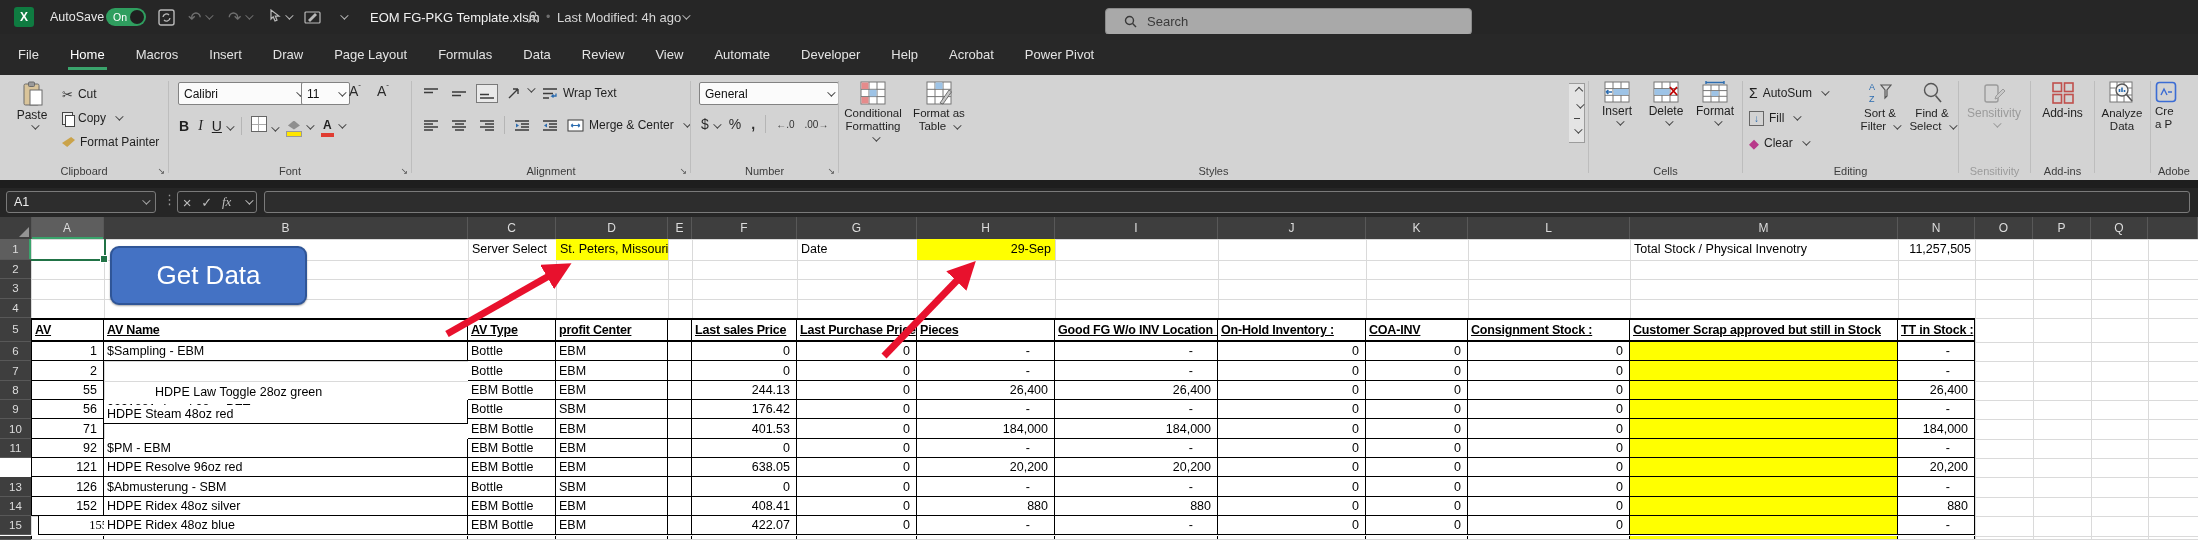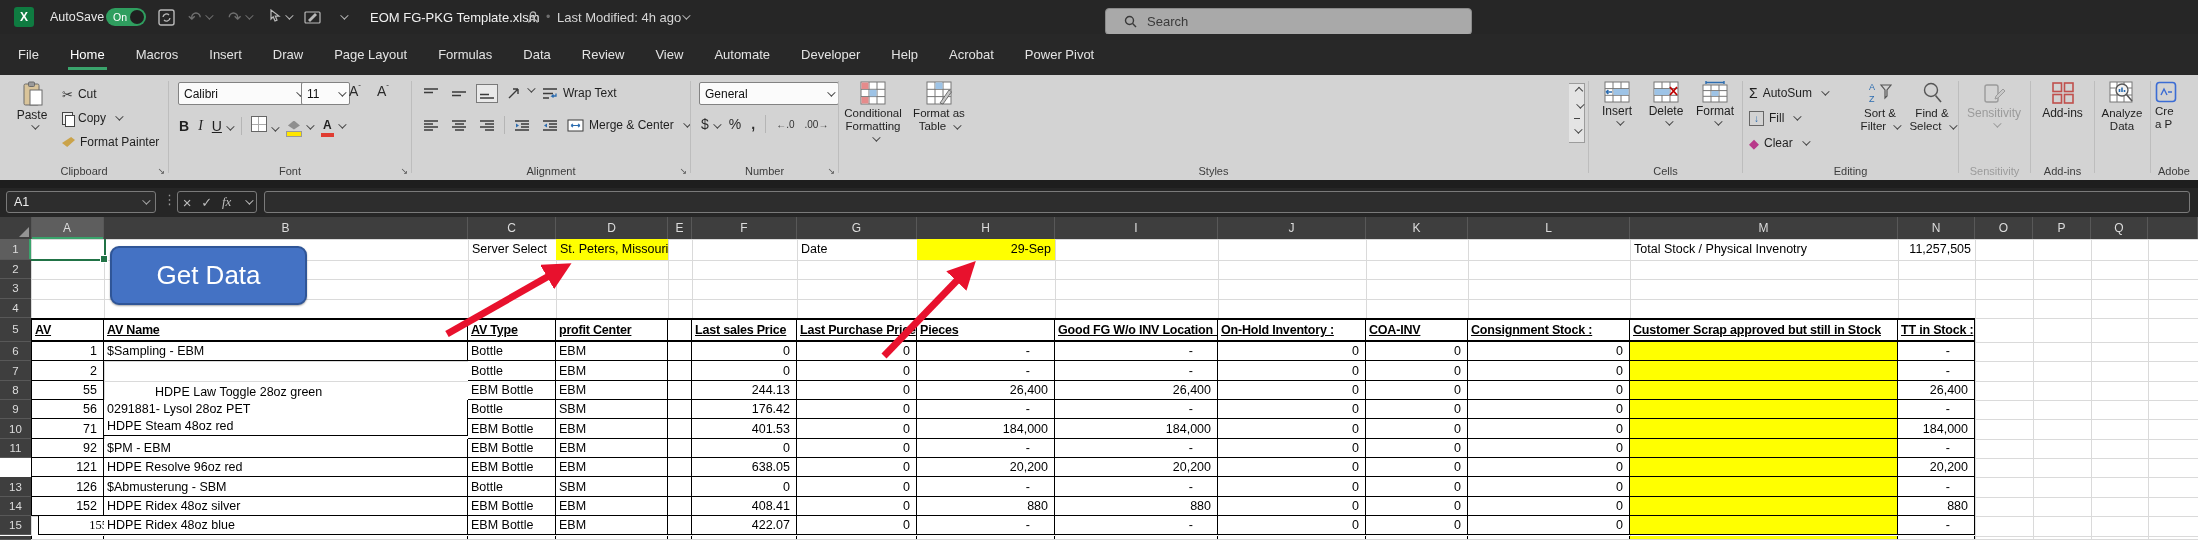--- a/index.html
+++ b/index.html
@@ -642,21 +642,21 @@
       <div class="tc right" style="left: 692px; top: 183.05px; width: 105px; height: 19.35px;">176.42</div>
       <div class="tc right" style="left: 797px; top: 183.05px; width: 120px; height: 19.35px;">0</div>
       <div class="tc right dash" style="left: 917px; top: 183.05px; width: 138px; height: 19.35px;">-</div>
       <div class="tc right dash" style="left: 1055px; top: 183.05px; width: 163px; height: 19.35px;">-</div>
       <div class="tc right" style="left: 1218px; top: 183.05px; width: 148px; height: 19.35px;">0</div>
       <div class="tc right" style="left: 1366px; top: 183.05px; width: 102px; height: 19.35px;">0</div>
       <div class="tc right" style="left: 1468px; top: 183.05px; width: 162px; height: 19.35px;">0</div>
       <div class="tc yellow" style="left: 1630px; top: 183.05px; width: 268px; height: 19.35px;"></div>
       <div class="tc right dash" style="left: 1898px; top: 183.05px; width: 77px; height: 19.35px;">-</div>
       <div class="tc bleft right" style="left: 31px; top: 202.4px; width: 73px; height: 19.35px;">71</div>
-      <div class="tc" style="left: 104px; top: 200px; width: 364px; height: 19.35px;">HDPE Steam 48oz red</div>
+      <div class="tc" style="left: 104px; top: 188px; width: 364px; height: 19.35px;">HDPE Steam 48oz red</div>
       <div class="tc" style="left: 468px; top: 202.4px; width: 88px; height: 19.35px;">EBM Bottle</div>
       <div class="tc" style="left: 556px; top: 202.4px; width: 112px; height: 19.35px;">EBM</div>
       <div class="tc" style="left: 668px; top: 202.4px; width: 24px; height: 19.35px;"></div>
       <div class="tc right" style="left: 692px; top: 202.4px; width: 105px; height: 19.35px;">401.53</div>
       <div class="tc right" style="left: 797px; top: 202.4px; width: 120px; height: 19.35px;">0</div>
       <div class="tc right" style="left: 917px; top: 202.4px; width: 138px; height: 19.35px;">184,000</div>
       <div class="tc right" style="left: 1055px; top: 202.4px; width: 163px; height: 19.35px;">184,000</div>
       <div class="tc right" style="left: 1218px; top: 202.4px; width: 148px; height: 19.35px;">0</div>
       <div class="tc right" style="left: 1366px; top: 202.4px; width: 102px; height: 19.35px;">0</div>
       <div class="tc right" style="left: 1468px; top: 202.4px; width: 162px; height: 19.35px;">0</div>

